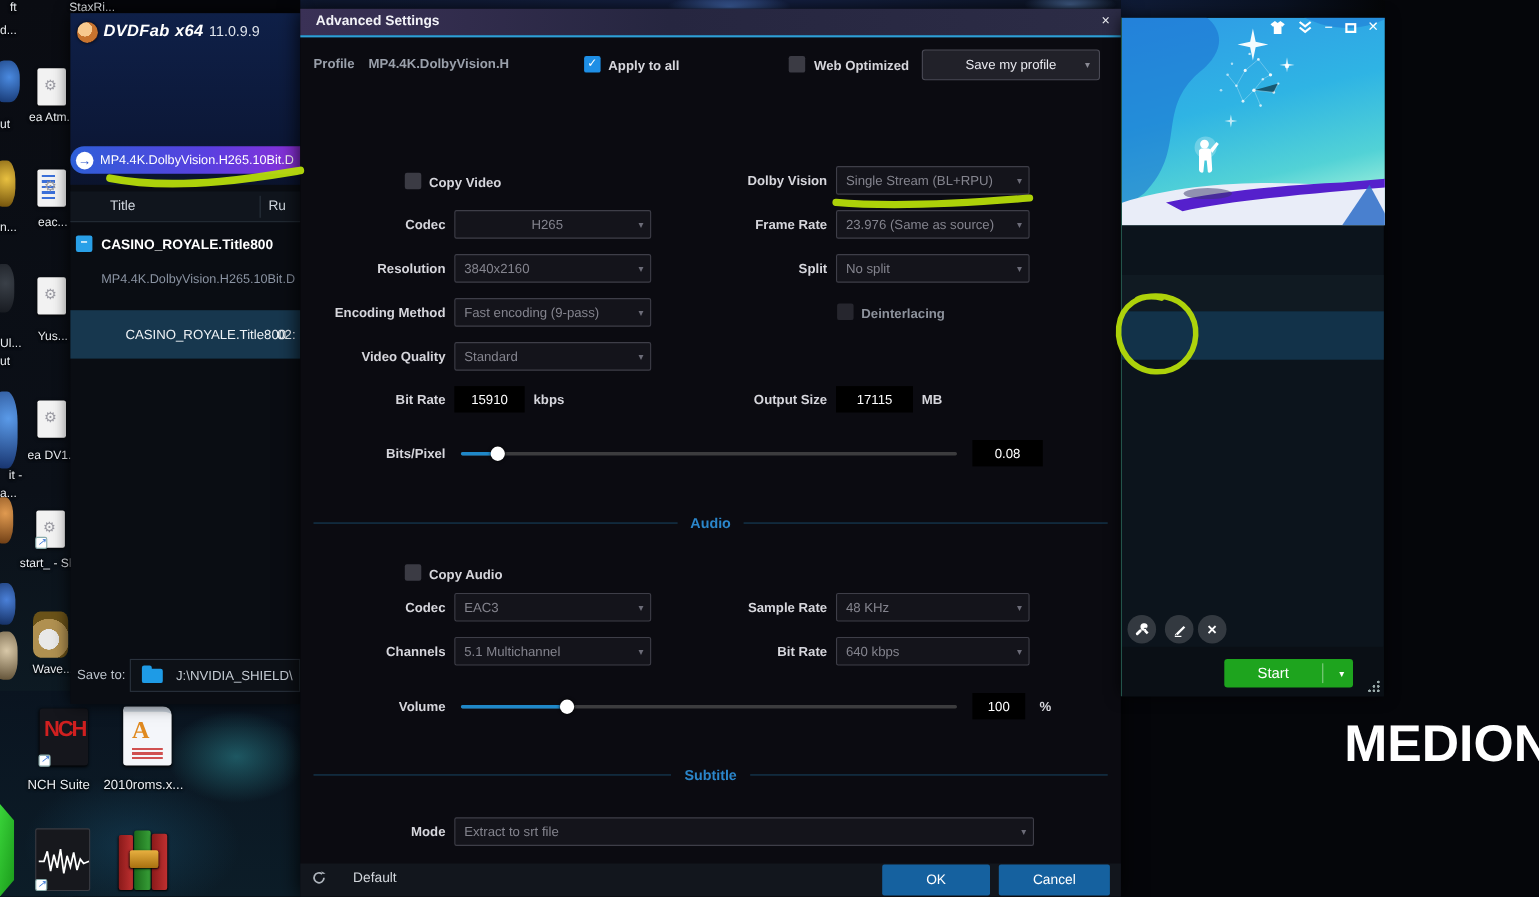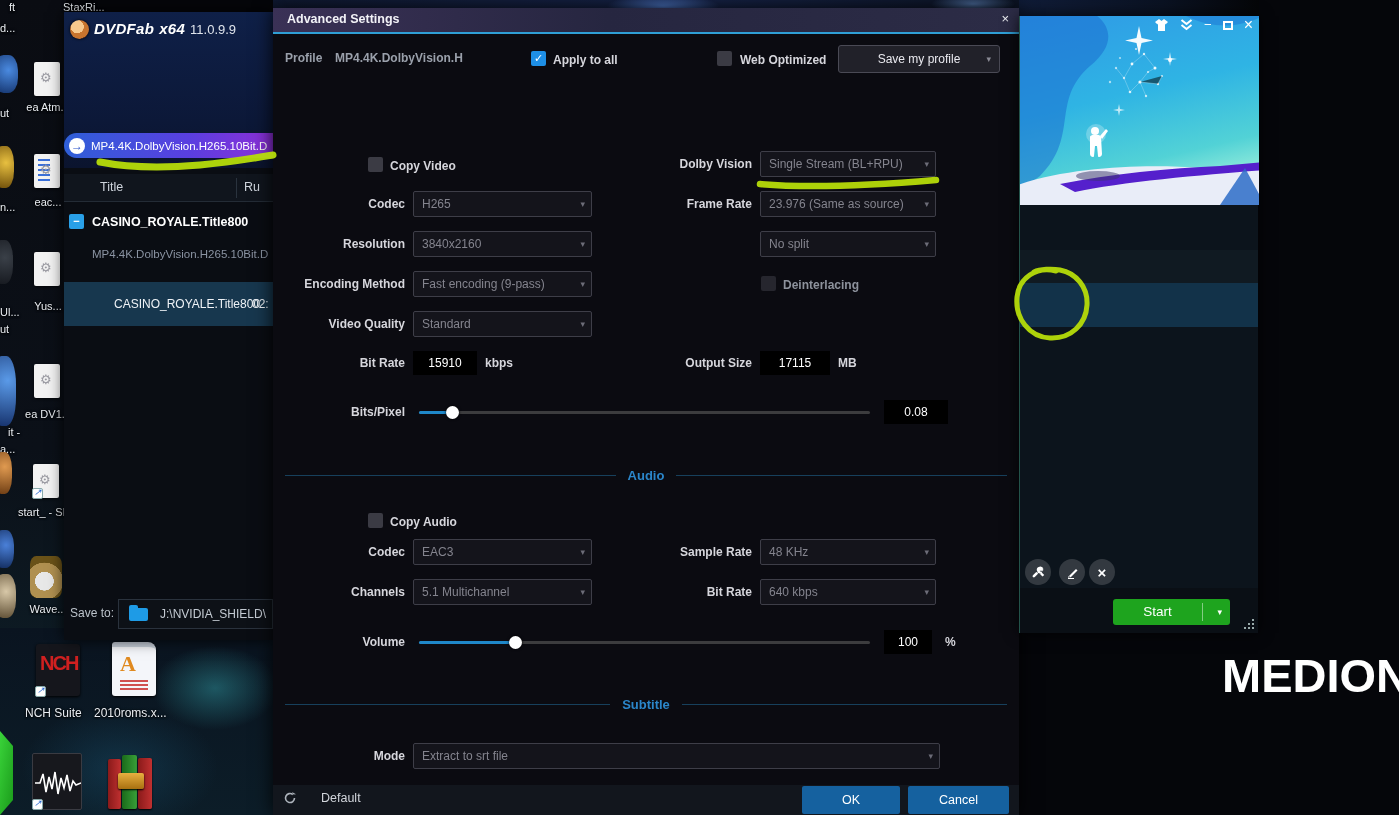--- a/index.html
+++ b/index.html
@@ -293,32 +293,33 @@
 
   <span class="cb" style="position:absolute;left:95px;top:149px;"></span>
   <span class="cbl" style="position:absolute;left:117px;top:151px;text-align:right;">Copy Video</span>
 
   <span class="fl" style="left:0;width:479px;top:143px;">Dolby Vision</span>
   <div class="ddl" style="left:487px;top:143px;width:176px;">
     <span>Single Stream (BL+RPU)</span><span class="arr">▾</span>
   </div>
 
   <span class="fl" style="left:0;width:132px;top:183px;">Codec</span>
-  <div class="ddl" style="left:140px;top:183px;width:179px;">
+  <div class="ddl" style="left:140px;top:183px;width:179px;text-align:center;">
     <span>H265</span><span class="arr">▾</span>
   </div>
   <span class="fl" style="left:300px;width:179px;top:183px;">Frame Rate</span>
   <div class="ddl" style="left:487px;top:183px;width:176px;">
     <span>23.976 (Same as source)</span><span class="arr">▾</span>
   </div>
 
   <span class="fl" style="left:0;width:132px;top:223px;">Resolution</span>
   <div class="ddl" style="left:140px;top:223px;width:179px;">
     <span>3840x2160</span><span class="arr">▾</span>
   </div>
+  <span class="fl" style="left:300px;width:179px;top:223px;">Split</span>
   <div class="ddl" style="left:487px;top:223px;width:176px;">
     <span>No split</span><span class="arr">▾</span>
   </div>
 
   <span class="fl" style="left:0;width:132px;top:263px;">Encoding Method</span>
   <div class="ddl" style="left:140px;top:263px;width:179px;">
     <span>Fast encoding (9-pass)</span><span class="arr">▾</span>
   </div>
   <span class="cb dis" style="position:absolute;left:488px;top:268px;"></span>
   <span class="cbl" style="position:absolute;left:510px;top:270px;color:#8d929c;">Deinterlacing</span>

